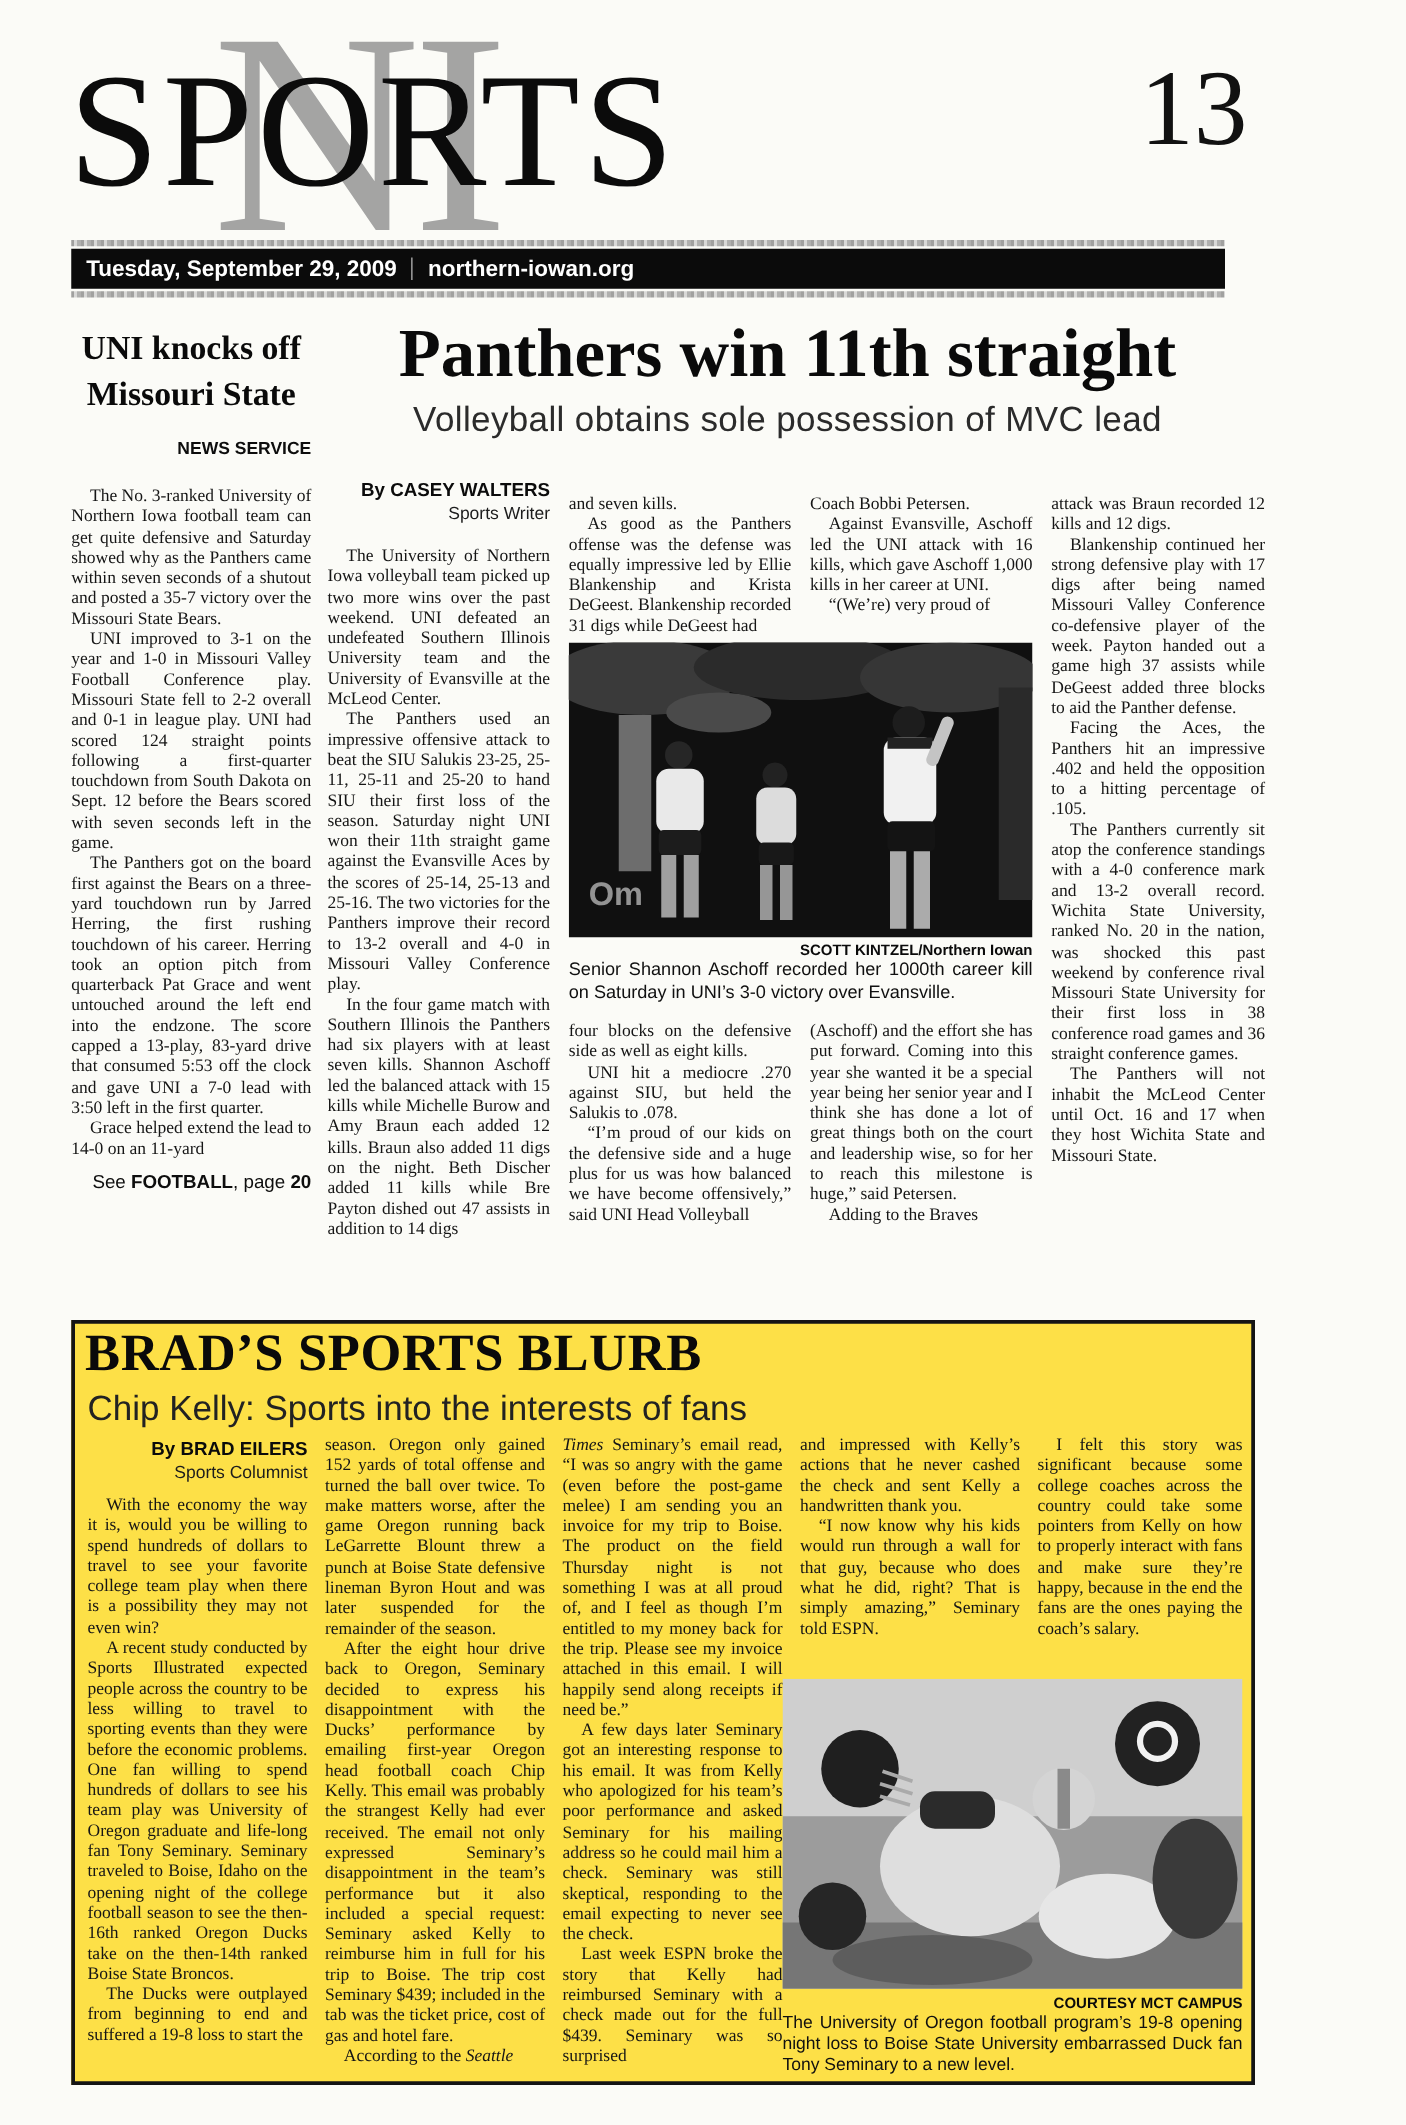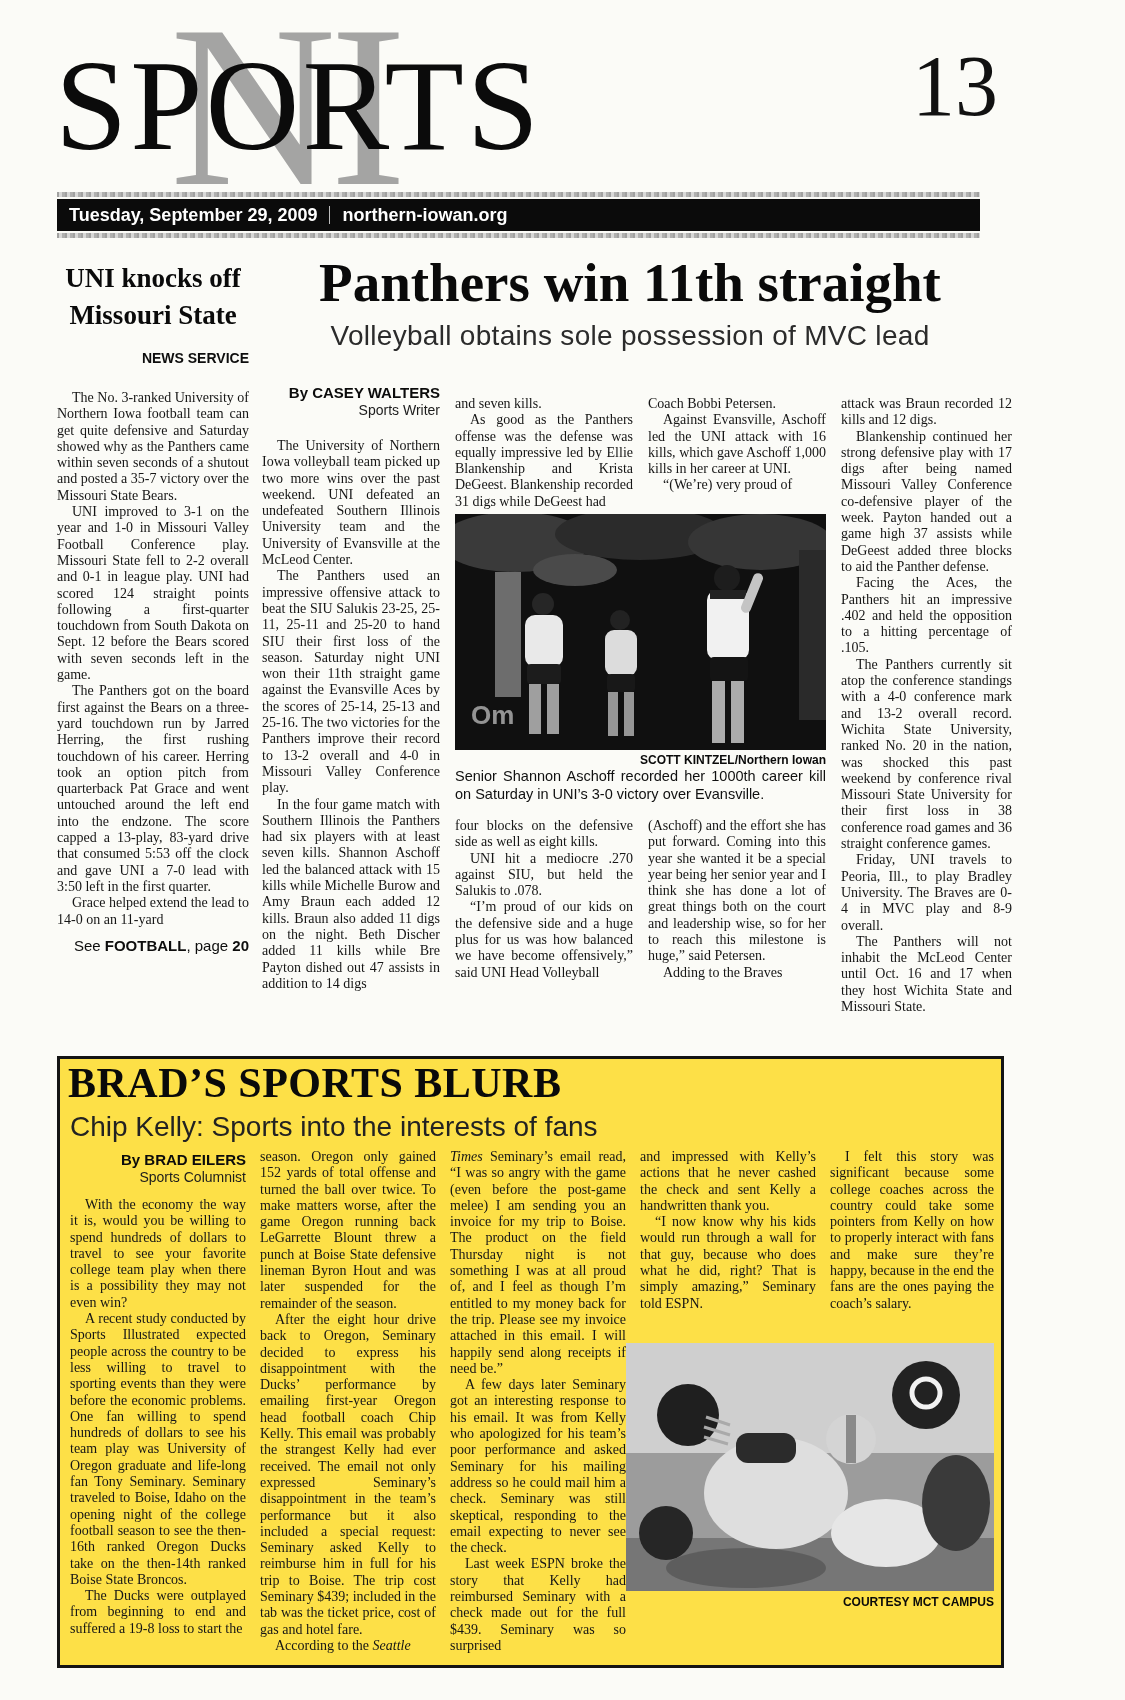--- a/index.html
+++ b/index.html
@@ -138,21 +138,20 @@
       <p class="cont">Coach Bobbi Petersen.</p>
       <p>Against Evansville, Aschoff led the UNI attack with 16 kills, which gave Aschoff 1,000 kills in her career at UNI.</p>
       <p>“(We’re) very proud of</p>
     </div>
 
     <div class="body-col col-d">
       <p class="cont">attack was Braun recorded 12 kills and 12 digs.</p>
       <p>Blankenship continued her strong defensive play with 17 digs after being named Missouri Valley Conference co-defensive player of the week. Payton handed out a game high 37 assists while DeGeest added three blocks to aid the Panther defense.</p>
       <p>Facing the Aces, the Panthers hit an impressive .402 and held the opposition to a hitting percentage of .105.</p>
       <p>The Panthers currently sit atop the conference standings with a 4-0 conference mark and 13-2 overall record. Wichita State University, ranked No. 20 in the nation, was shocked this past weekend by conference rival Missouri State University for their first loss in 38 conference road games and 36 straight conference games.</p>
-      <p>Friday, UNI travels to Peoria, Ill., to play Bradley University. The Braves are 0-4 in MVC play and 8-9 overall.</p>
       <p>The Panthers will not inhabit the McLeod Center until Oct. 16 and 17 when they host Wichita State and Missouri State.</p>
     </div>
 
     <figure class="photo-1" style="margin:0">
       <svg viewBox="0 0 371 236">
         <rect width="371" height="236" fill="#101010"></rect>
         <ellipse cx="60" cy="28" rx="75" ry="30" fill="#3a3a3a"></ellipse>
         <ellipse cx="185" cy="20" rx="85" ry="26" fill="#2b2b2b"></ellipse>
         <ellipse cx="305" cy="28" rx="72" ry="28" fill="#363636"></ellipse>
         <ellipse cx="120" cy="56" rx="42" ry="16" fill="#4a4a4a"></ellipse>
@@ -242,15 +241,16 @@
         <rect x="220" y="72" width="10" height="48" fill="#8a8a8a"></rect>
         <circle cx="300" cy="52" r="34" fill="#222222"></circle>
         <circle cx="300" cy="50" r="14" fill="none" stroke="#f2f2f2" stroke-width="5"></circle>
         <circle cx="40" cy="190" r="27" fill="#262626"></circle>
         <ellipse cx="260" cy="190" rx="55" ry="34" fill="#e6e6e6"></ellipse>
         <ellipse cx="330" cy="160" rx="34" ry="48" fill="#3a3a3a"></ellipse>
         <ellipse cx="120" cy="225" rx="80" ry="20" fill="#555555" opacity="0.75"></ellipse>
       </svg>
     </figure>
     <div class="photo-credit credit-2">COURTESY MCT CAMPUS</div>
+    <div class="photo-caption caption-2">The University of Oregon football program’s 19-8 opening night loss to Boise State University embarrassed Duck fan Tony Seminary to a new level.</div>
   </section>
 
 </div>
 
 </body></html>

